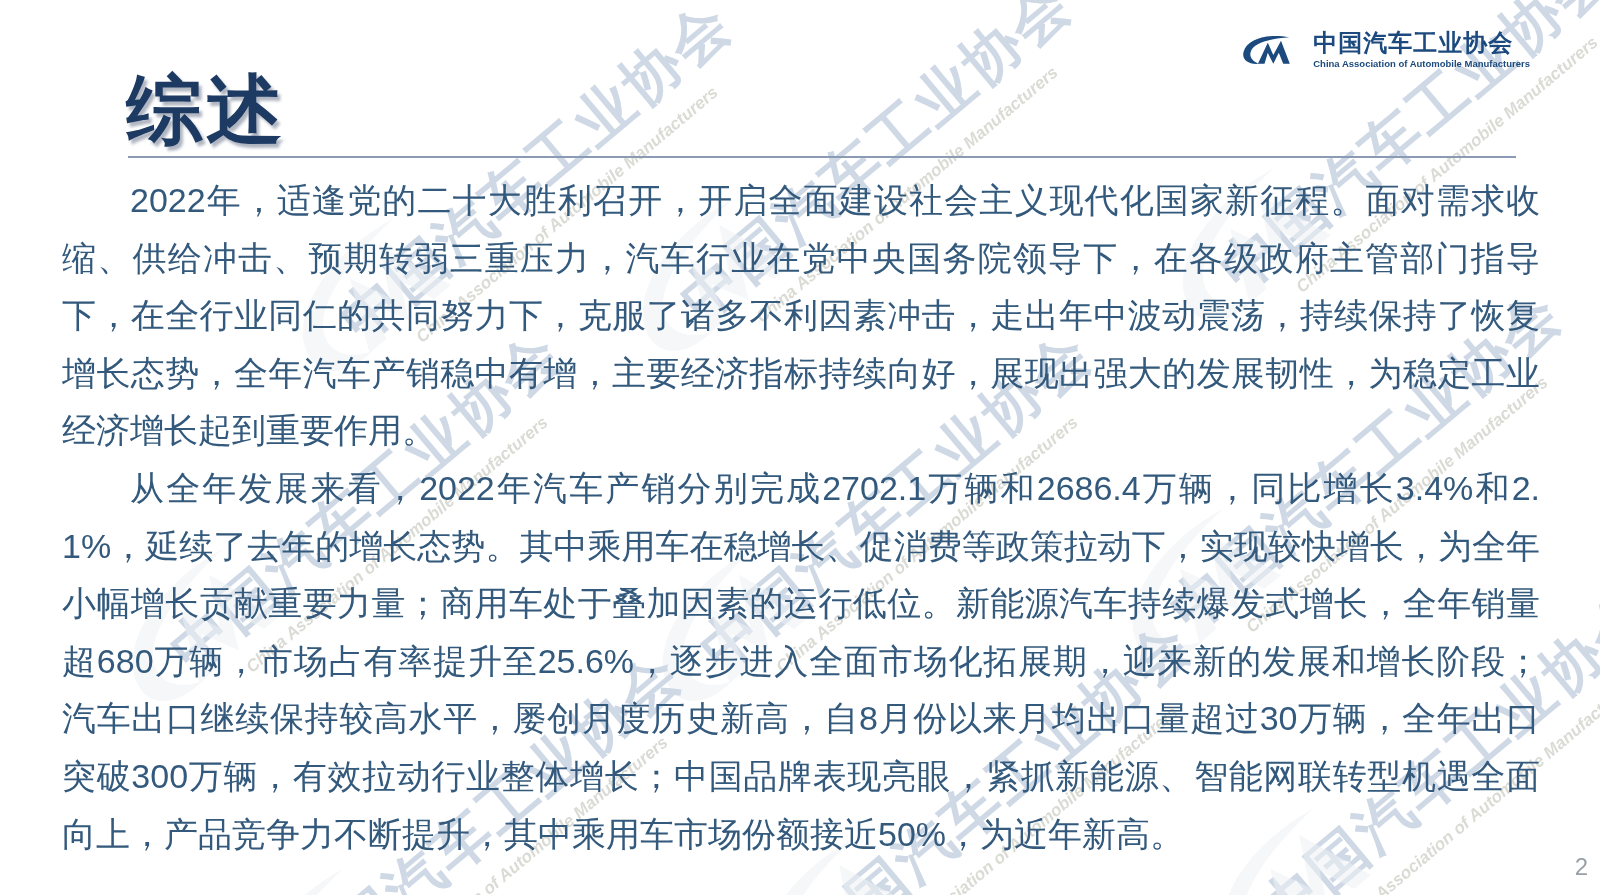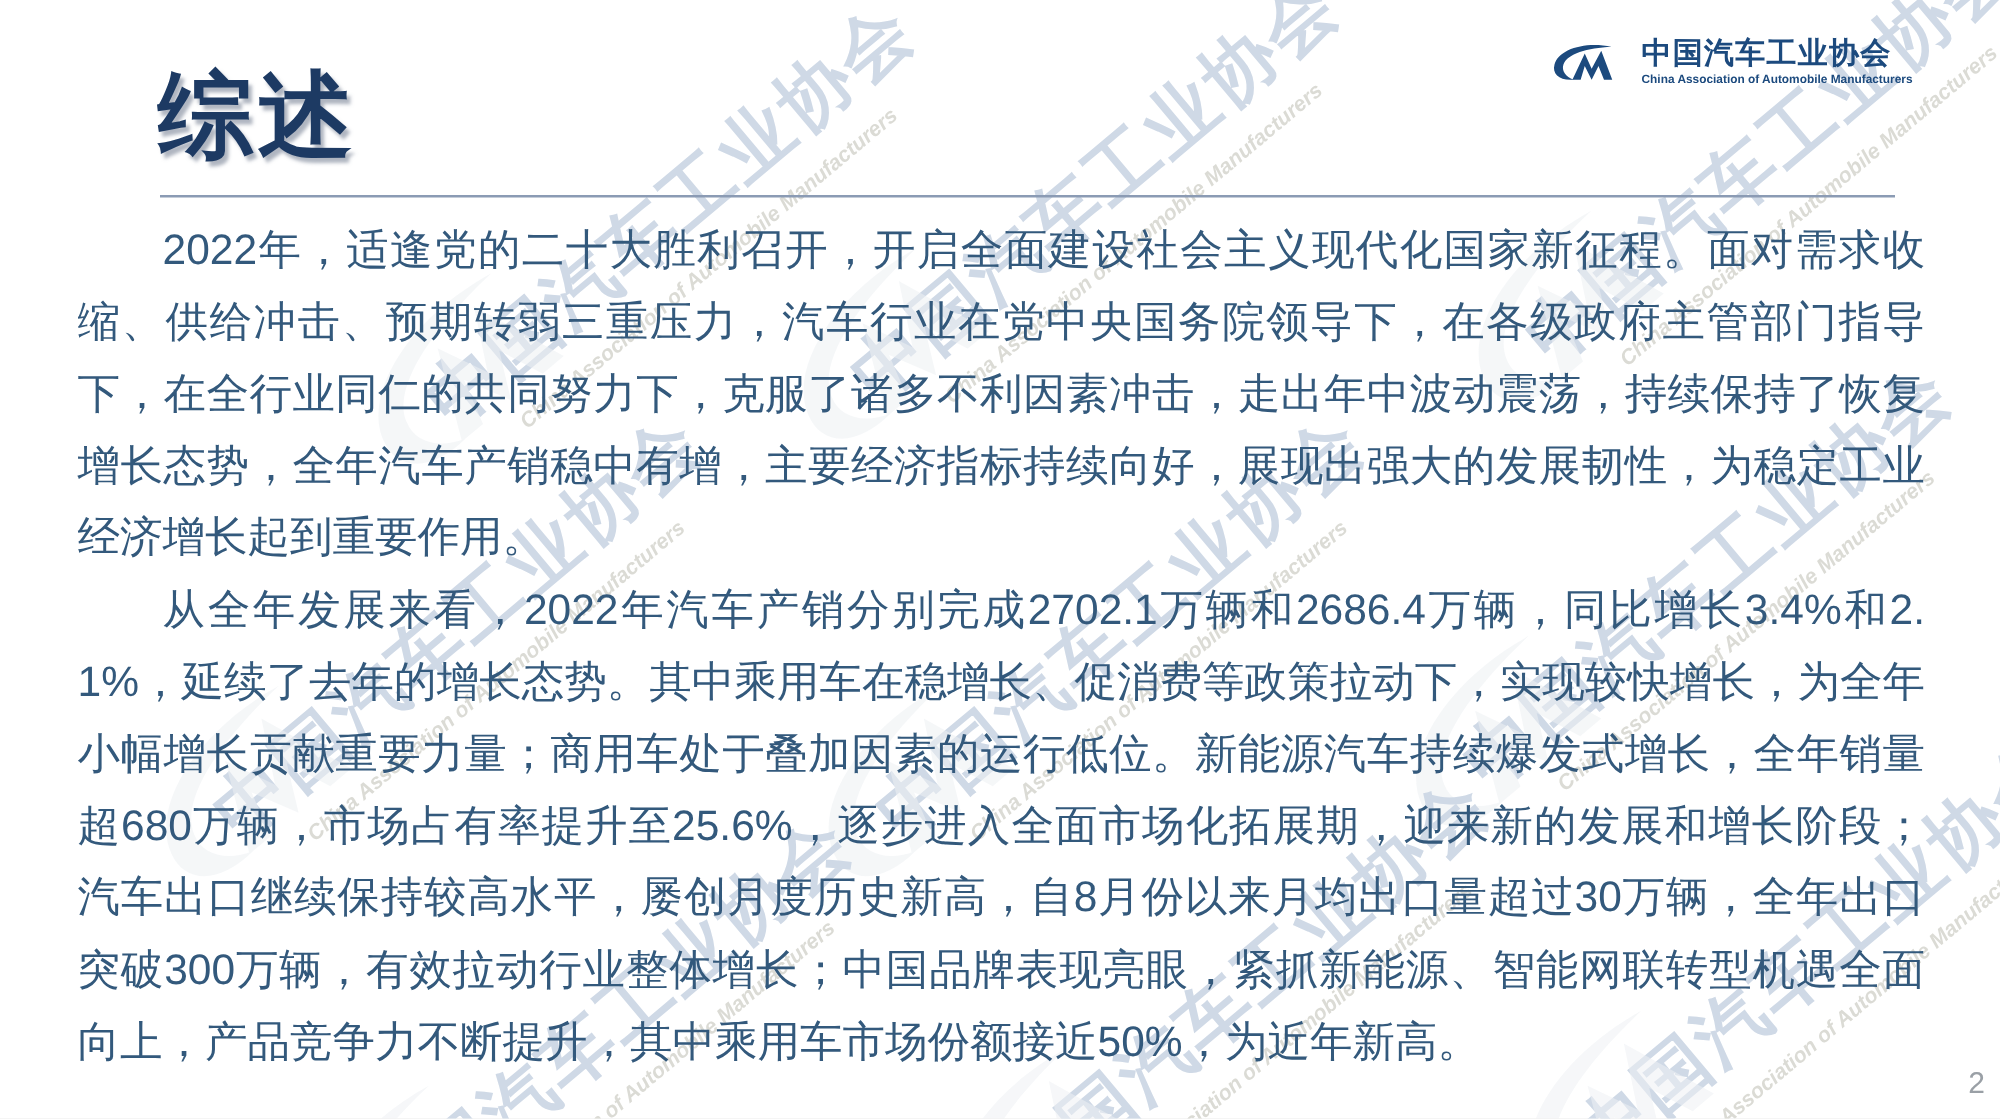--- a/index.html
+++ b/index.html
@@ -29,21 +29,21 @@
   .wm-3{left:1180px;top:80px;}
   .wm-4{left:130px;top:460px;}
   .wm-5{left:660px;top:460px;}
   .wm-6{left:1130px;top:420px;}
   .wm-7{left:250px;top:780px;}
   .wm-8{left:760px;top:750px;}
   .wm-9{left:1220px;top:720px;}
   
   .content{position:absolute;inset:0;z-index:2;}
   .title{
-    position:absolute;left:126px;top:42px;
+    position:absolute;left:126px;top:60px;
     font-size:76px;font-weight:bold;color:#1d3a63;
     letter-spacing:4px;
     text-shadow:3px 4px 3px rgba(110,120,140,.55), -1px -1px 1px rgba(255,255,255,.9);
   }
   .divider{
     position:absolute;left:128px;top:156px;width:1388px;height:2px;
     background:#8b9bb4;
   }
   .logo{
     position:absolute;right:70px;top:30px;

